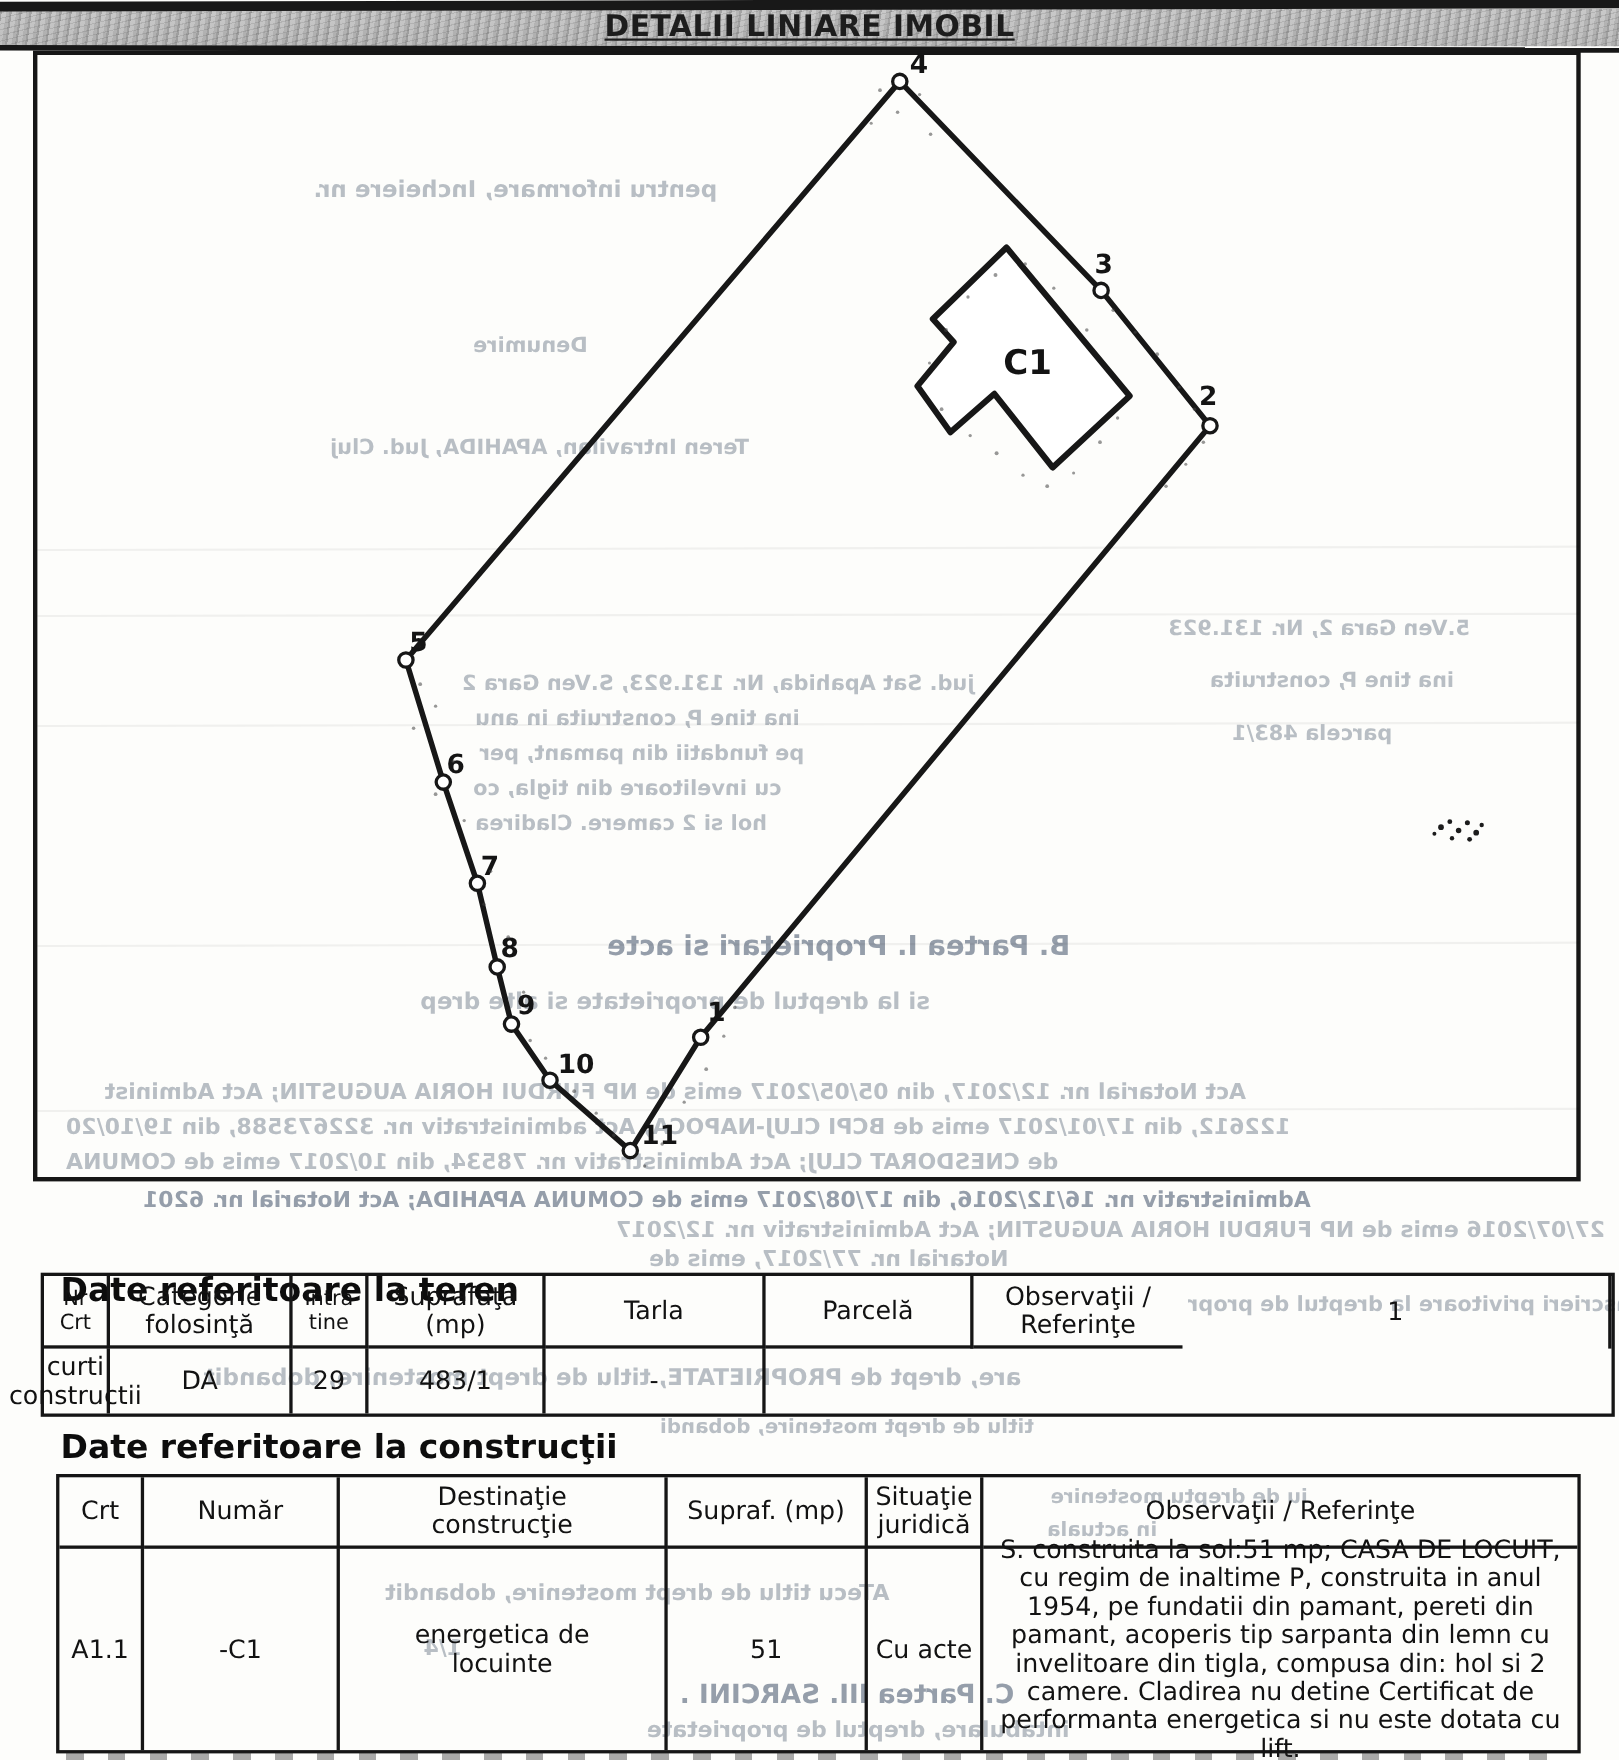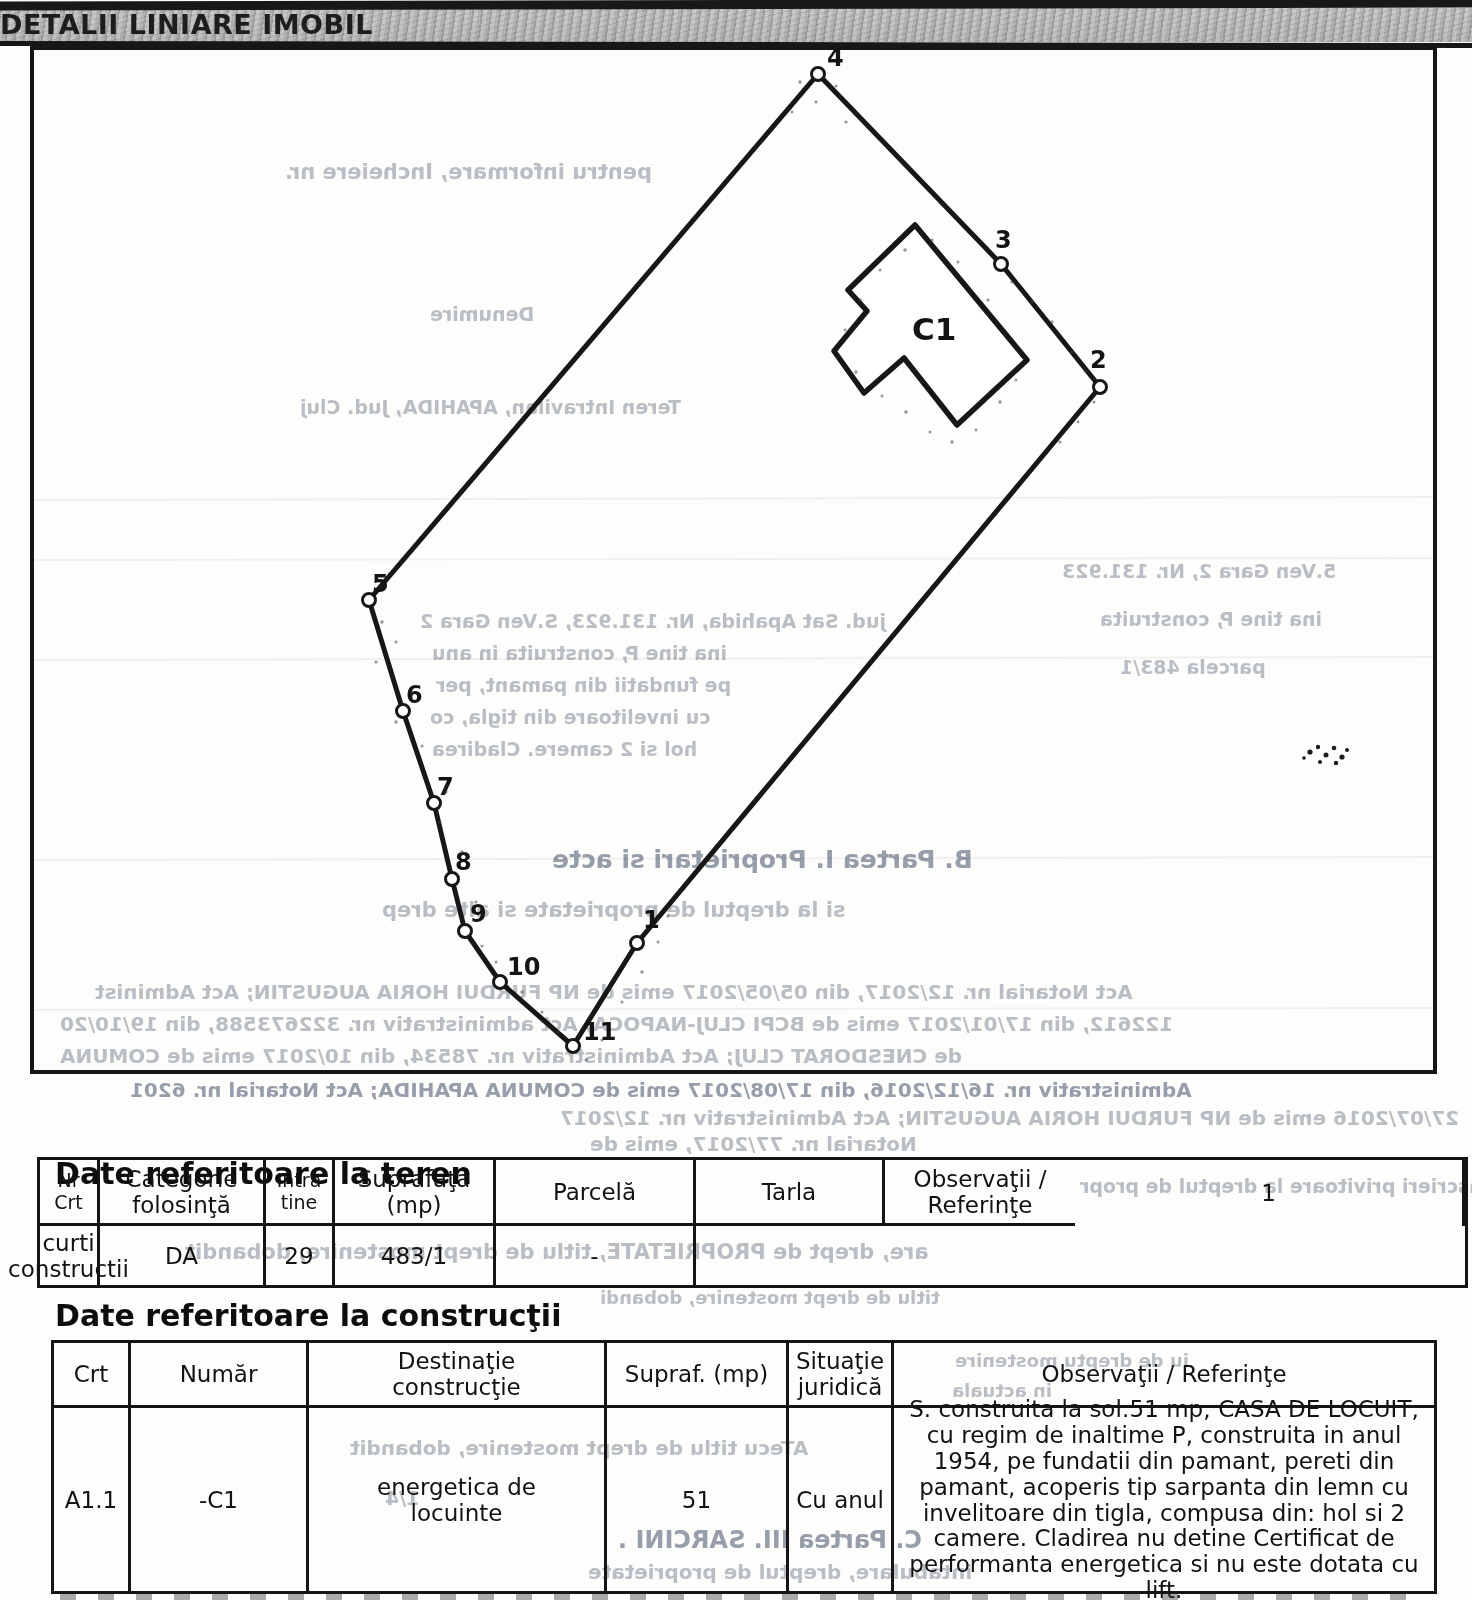--- a/index.html
+++ b/index.html
@@ -11,22 +11,22 @@
   
   .bar-top{position:absolute;left:0;top:0;width:1472px;height:9px;background:#181818;transform:rotate(-.12deg);z-index:5;}
   .band{
     position:absolute;left:0;top:8px;width:1472px;height:34px;z-index:4;
     background:
       repeating-linear-gradient(98deg, rgba(70,70,70,.28) 0 2px, rgba(200,200,200,.10) 2px 6px, rgba(120,120,120,.22) 6px 9px),
       repeating-linear-gradient(-14deg, rgba(90,90,90,.20) 0 1px, rgba(0,0,0,0) 1px 5px),
       linear-gradient(#c9c9c9,#bdbdbd);
   }
   .band-title{
-    position:absolute;left:0;top:0;width:100%;height:34px;line-height:34px;text-align:left;
-    font-size:27px;font-weight:700;letter-spacing:.5px;color:#1d1d1d;
+    position:absolute;left:0;top:0;width:100%;height:34px;line-height:34px;text-align:center;
+    font-size:27px;font-weight:700;letter-spacing:.5px;color:#1d1d1d;text-decoration:underline;
   }
   .bar-under{position:absolute;left:0;top:42px;width:1472px;height:5px;background:#171717;transform:rotate(.08deg);z-index:5;}
 
   
   .diagram-box{position:absolute;left:30px;top:46px;width:1407px;height:1028px;border:4px solid #161616;box-sizing:border-box;background:transparent;z-index:2;}
   .overlay-svg{position:absolute;left:0;top:0;width:1472px;height:1600px;z-index:3;pointer-events:none;}
 
   
   .ghost{
     position:absolute;white-space:nowrap;font-weight:700;z-index:1;
@@ -214,22 +214,22 @@
 
   <div class="tbl" style="left:37px;top:1157px;grid-template-columns:60px 166px 69px 161px 200px 189px 190px 390px;grid-template-rows:66px 59px;">
     <div class="c small pre">Nr
 Crt</div>
     <div class="c pre">Categorie
 folosinţă</div>
     <div class="c small pre">Intra
 tine</div>
     <div class="c pre">Suprafaţa
 (mp)</div>
+    <div class="c">Tarla</div>
     <div class="c">Parcelă</div>
-    <div class="c">Tarla</div>
     <div class="c last">Observaţii / Referinţe</div>
 
     <div class="c bot">1</div>
     <div class="c bot pre">curti
 constructii</div>
     <div class="c bot">DA</div>
     <div class="c bot">29</div>
     <div class="c bot">483/1</div>
     <div class="c bot">-</div>
     <div class="c bot last"></div>
@@ -245,18 +245,18 @@
     <div class="c">Supraf. (mp)</div>
     <div class="c pre">Situaţie
 juridică</div>
     <div class="c last">Observaţii / Referinţe</div>
 
     <div class="c bot">A1.1</div>
     <div class="c bot cell-num-right">-C1</div>
     <div class="c bot cell-top pre">energetica de
 locuinte</div>
     <div class="c bot">51</div>
-    <div class="c bot">Cu anul</div>
+    <div class="c bot">Cu acte</div>
     <div class="c bot last cell-obs">S. construita la sol:51 mp;  CASA DE LOCUIT, cu regim de inaltime P, construita in anul 1954, pe fundatii din pamant, pereti din pamant, acoperis tip sarpanta din lemn cu invelitoare din tigla, compusa din: hol si 2 camere. Cladirea nu detine Certificat de performanta energetica si nu este dotata cu lift.</div>
   </div>
 
   <div class="bottom-noise"></div>
 </div>
 
 </body></html>

